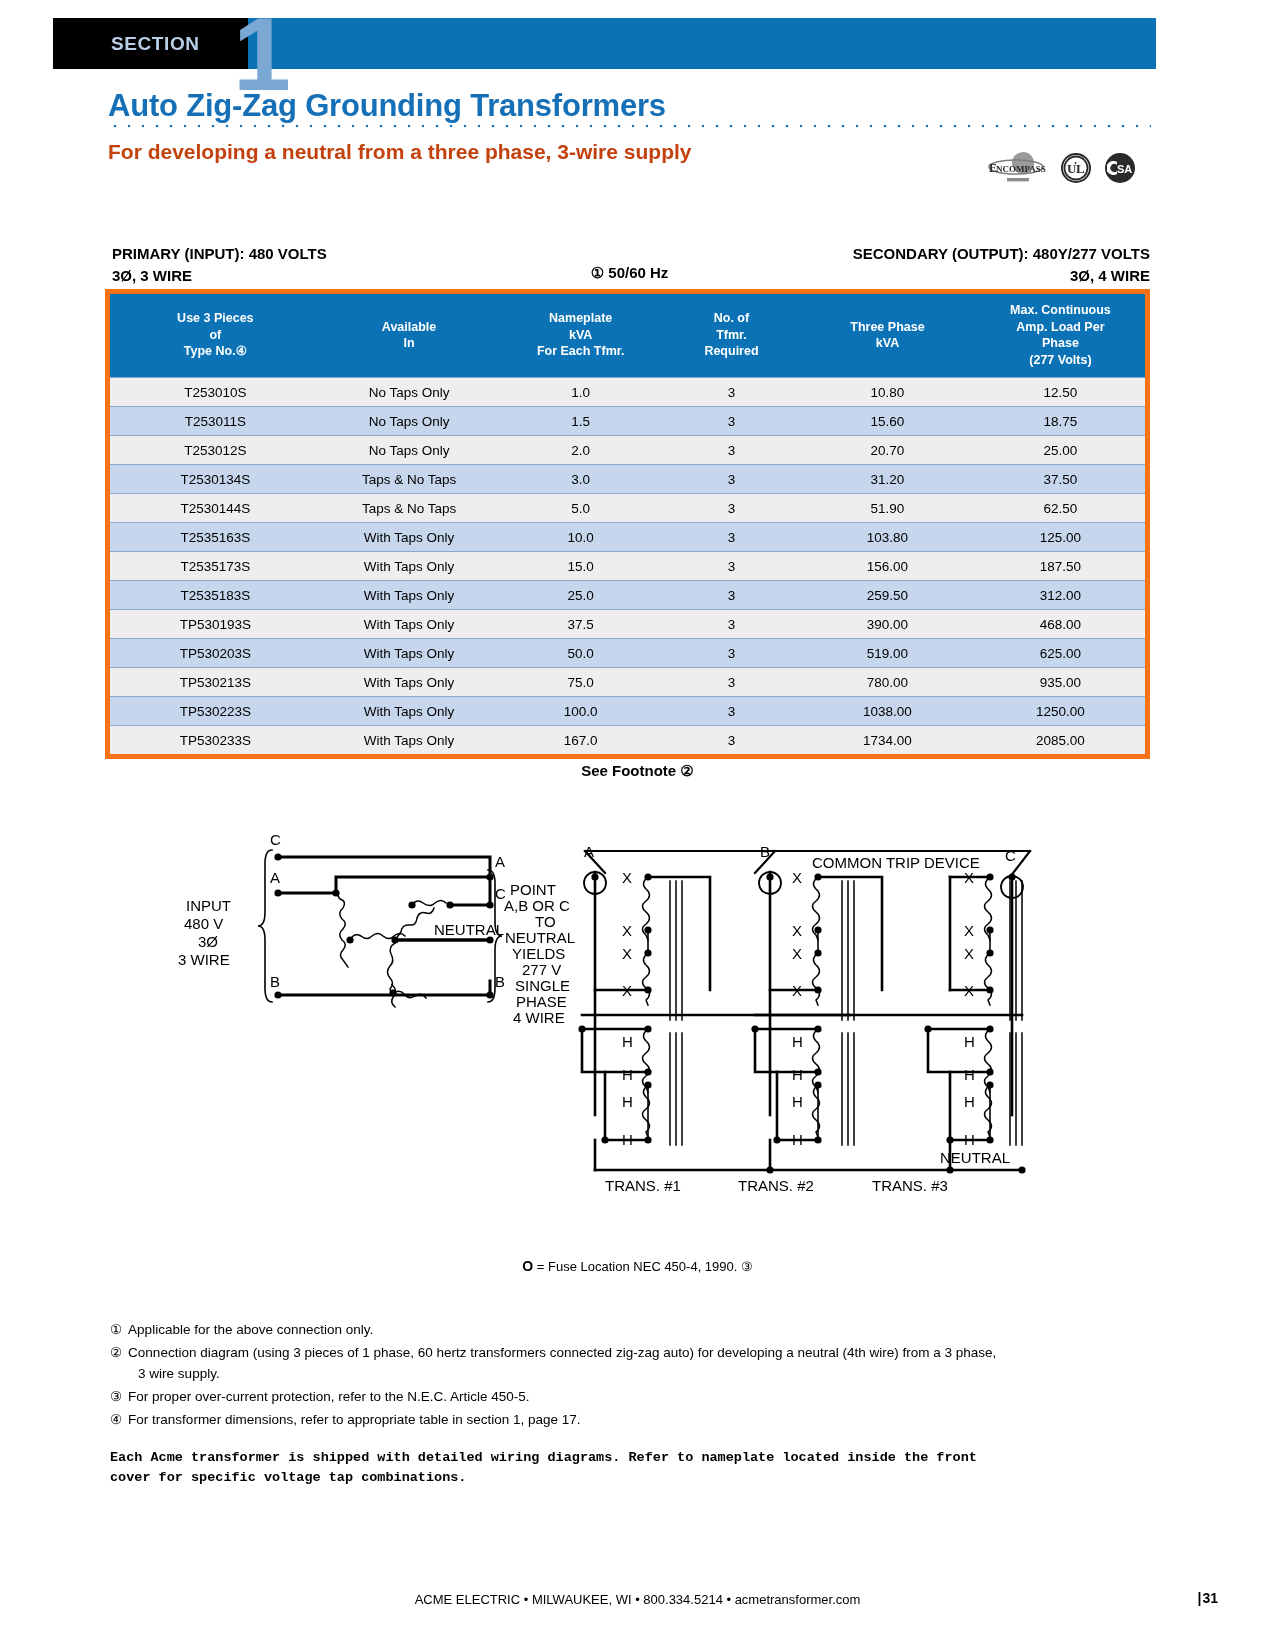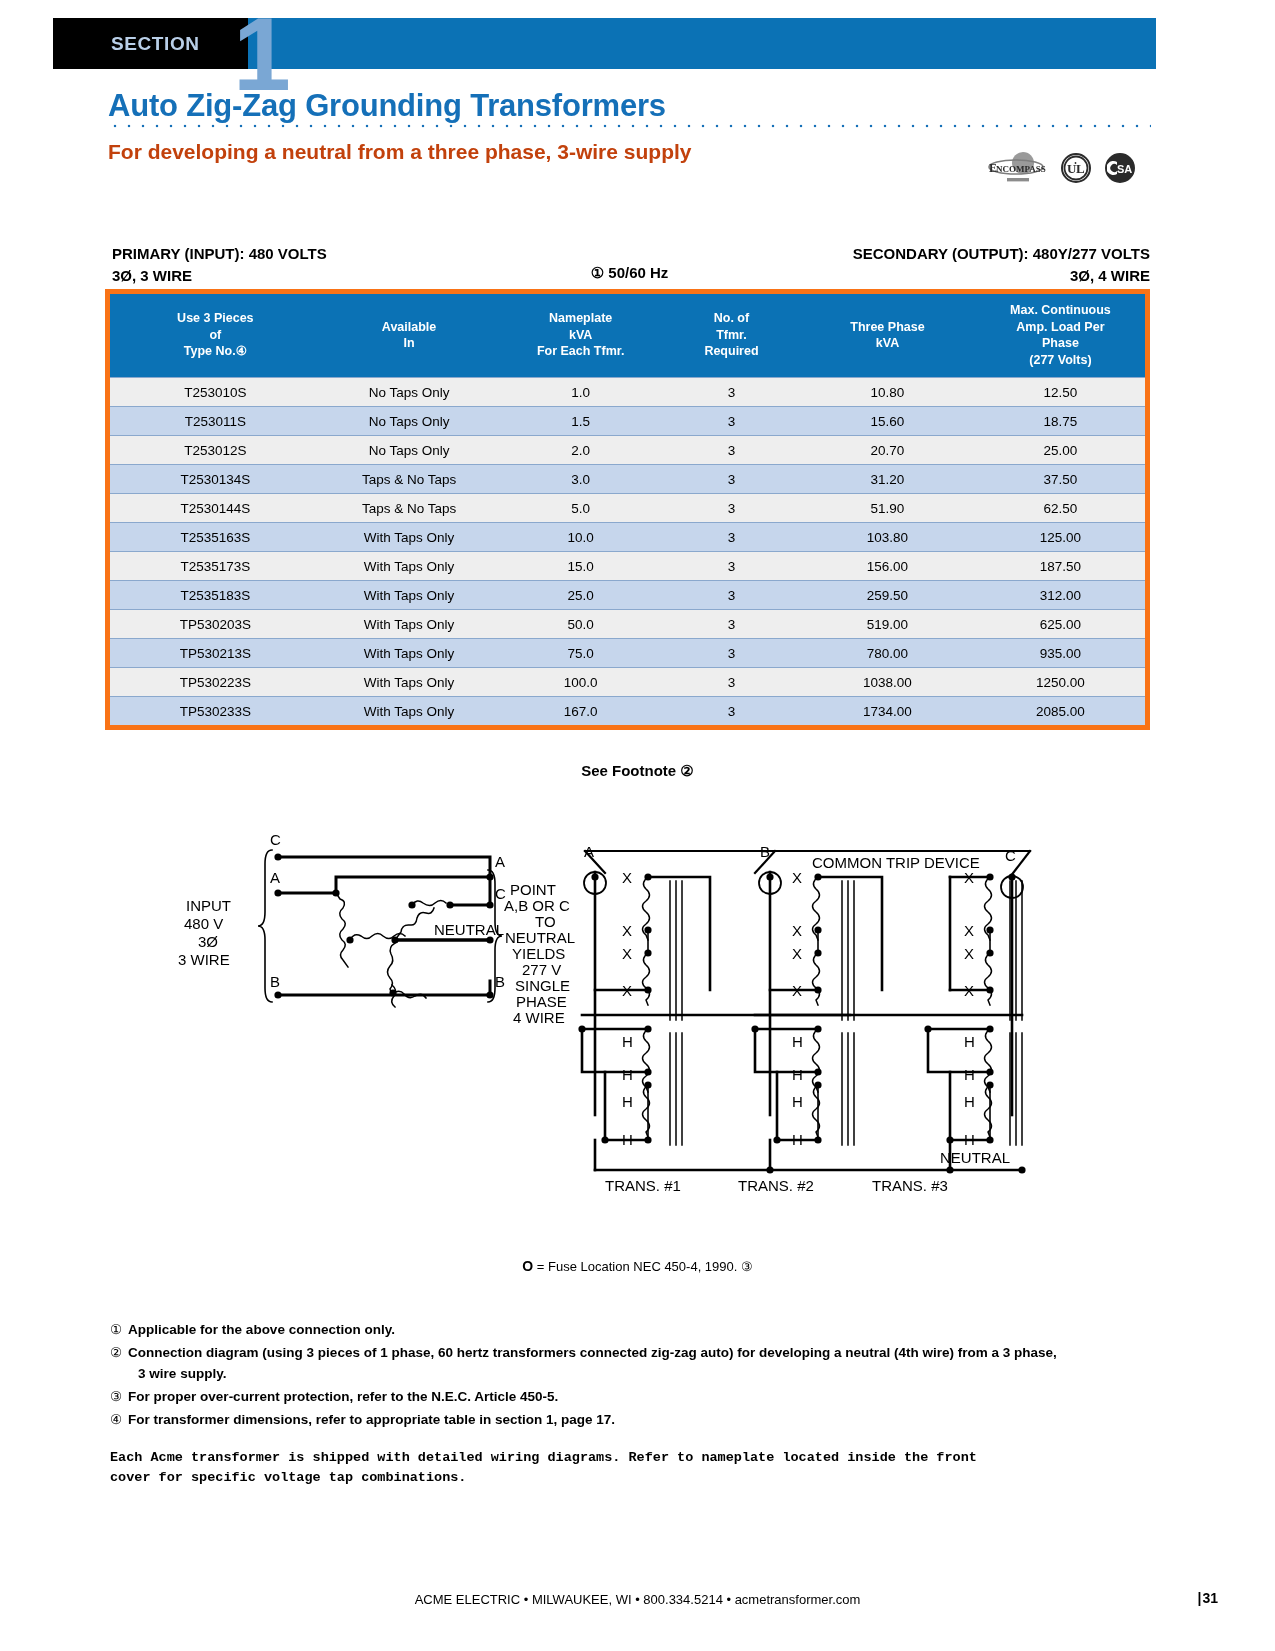--- a/index.html
+++ b/index.html
@@ -157,21 +157,21 @@
 
   
   .footnotes {
     position: absolute; left: 110px; top: 1320px;
     width: 1040px;
     font-size: 13.5px;
     line-height: 1.55;
   }
   .fn-row { display: flex; gap: 6px; margin-bottom: 2px; }
   .fn-mark { flex: 0 0 auto; }
-  .fn-text { flex: 1 1 auto; font-weight: bold; }
+  .fn-text { flex: 1 1 auto; }
   .fn-text .indent { display: block; padding-left: 10px; }
 
   .ship-note {
     position: absolute; left: 110px; top: 1448px;
     width: 900px;
     font-size: 13.5px; font-weight: bold; line-height: 1.45; font-family: Liberation Mono, monospace;
   }
 
   
   .page-footer {
@@ -312,20 +312,28 @@
         <td>156.00</td>
         <td>187.50</td>
       </tr>
       <tr>
         <td>T2535183S</td>
         <td>With Taps Only</td>
         <td>25.0</td>
         <td>3</td>
         <td>259.50</td>
         <td>312.00</td>
+      </tr>
+      <tr>
+        <td>TP530193S</td>
+        <td>With Taps Only</td>
+        <td>37.5</td>
+        <td>3</td>
+        <td>390.00</td>
+        <td>468.00</td>
       </tr>
       <tr>
         <td>TP530203S</td>
         <td>With Taps Only</td>
         <td>50.0</td>
         <td>3</td>
         <td>519.00</td>
         <td>625.00</td>
       </tr>
       <tr>

